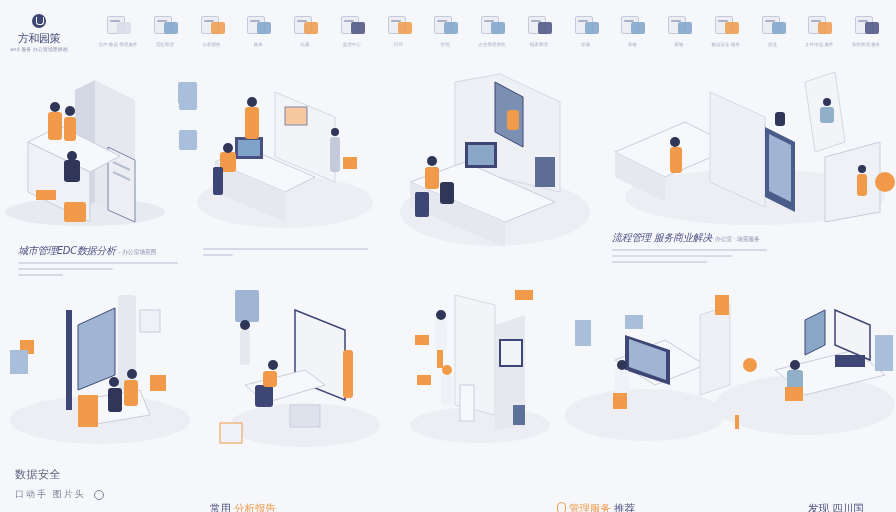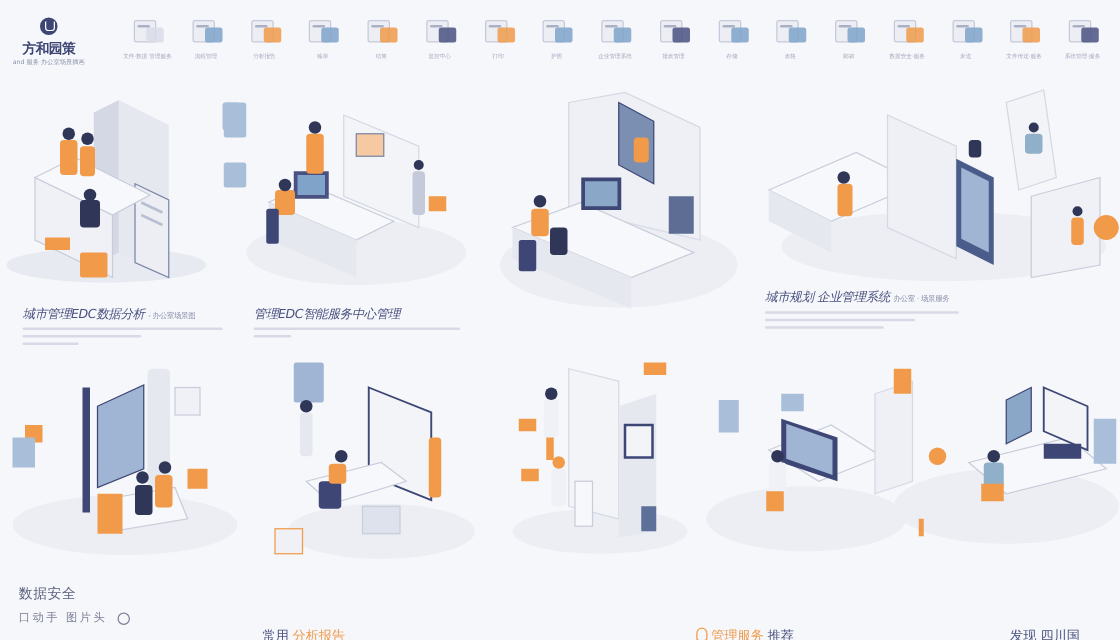--- a/index.html
+++ b/index.html
@@ -3,21 +3,21 @@
 <meta charset="utf-8">
 <style>
   * { box-sizing: border-box; margin: 0; padding: 0; }
   html, body { width: 896px; height: 512px; overflow: hidden; background: #f6f7fa; font-family: "DejaVu Sans", sans-serif; }
   .page { position: relative; width: 896px; height: 512px; background: #f6f7fa; }
 
   
   .brand { position: absolute; left: 8px; top: 14px; width: 62px; text-align: center; }
   .brand-logo { width: 14px; height: 14px; border-radius: 50%; background: #3d4675; margin: 0 auto 3px; position: relative; }
   .brand-logo::after { content: ""; position: absolute; left: 4px; top: 3px; width: 6px; height: 7px; border: 1.5px solid #fff; border-top: none; border-radius: 0 0 3px 3px; }
-  .brand-name { font-size: 11px; font-weight: bold; color: #3d4675; letter-spacing: -0.5px; white-space: nowrap; }
+  .brand-name { font-size: 11px; font-weight: normal; color: #3d4675; letter-spacing: -0.5px; white-space: nowrap; }
   .brand-sub { font-size: 5px; color: #8a91ab; white-space: nowrap; overflow: hidden; }
 
   .icon-row { position: absolute; left: 96px; top: 12px; right: 8px; height: 42px; display: flex; justify-content: space-between; }
   .icon-item { width: 44px; display: flex; flex-direction: column; align-items: center; cursor: pointer; }
   .icon-art { width: 30px; height: 26px; position: relative; }
   .icon-art .a { position: absolute; border-radius: 2px; }
   .icon-label { margin-top: 4px; font-size: 4.5px; color: #a5aac0; white-space: nowrap; }
 
   
   .scene { position: absolute; cursor: pointer; }
@@ -353,26 +353,25 @@
     </svg>
   </div>
 
   <div class="caption" style="left:18px;top:244px;width:165px">
     <div class="cap-title"><span>城市管理EDC数据分析</span> <span class="dim">- 办公室场景图</span></div>
     <div class="cap-line" style="width:160px"></div>
     <div class="cap-line" style="width:95px"></div>
     <div class="cap-line" style="width:45px"></div>
   </div>
   <div class="caption" style="left:203px;top:244px;width:170px">
-    <div class="cap-title"><span>管理EDC智能服务中心管理</span></div>
     <div class="cap-line" style="width:165px"></div>
     <div class="cap-line" style="width:30px"></div>
   </div>
   <div class="caption" style="left:612px;top:231px;width:170px">
-    <div class="cap-title"><span>城市规划 企业管理系统</span> <span class="dim">办公室 · 场景服务</span></div>
+    <div class="cap-title"><span>流程管理 服务商业解决</span> <span class="dim">办公室 · 场景服务</span></div>
     <div class="cap-line" style="width:155px"></div>
     <div class="cap-line" style="width:120px"></div>
     <div class="cap-line" style="width:95px"></div>
   </div>
 
   <div class="footer-left">
     <div class="fl-title">数据安全</div>
     <div class="fl-sub">
       <span>口动手 图片头</span>
       <span class="circle-icon"></span>

